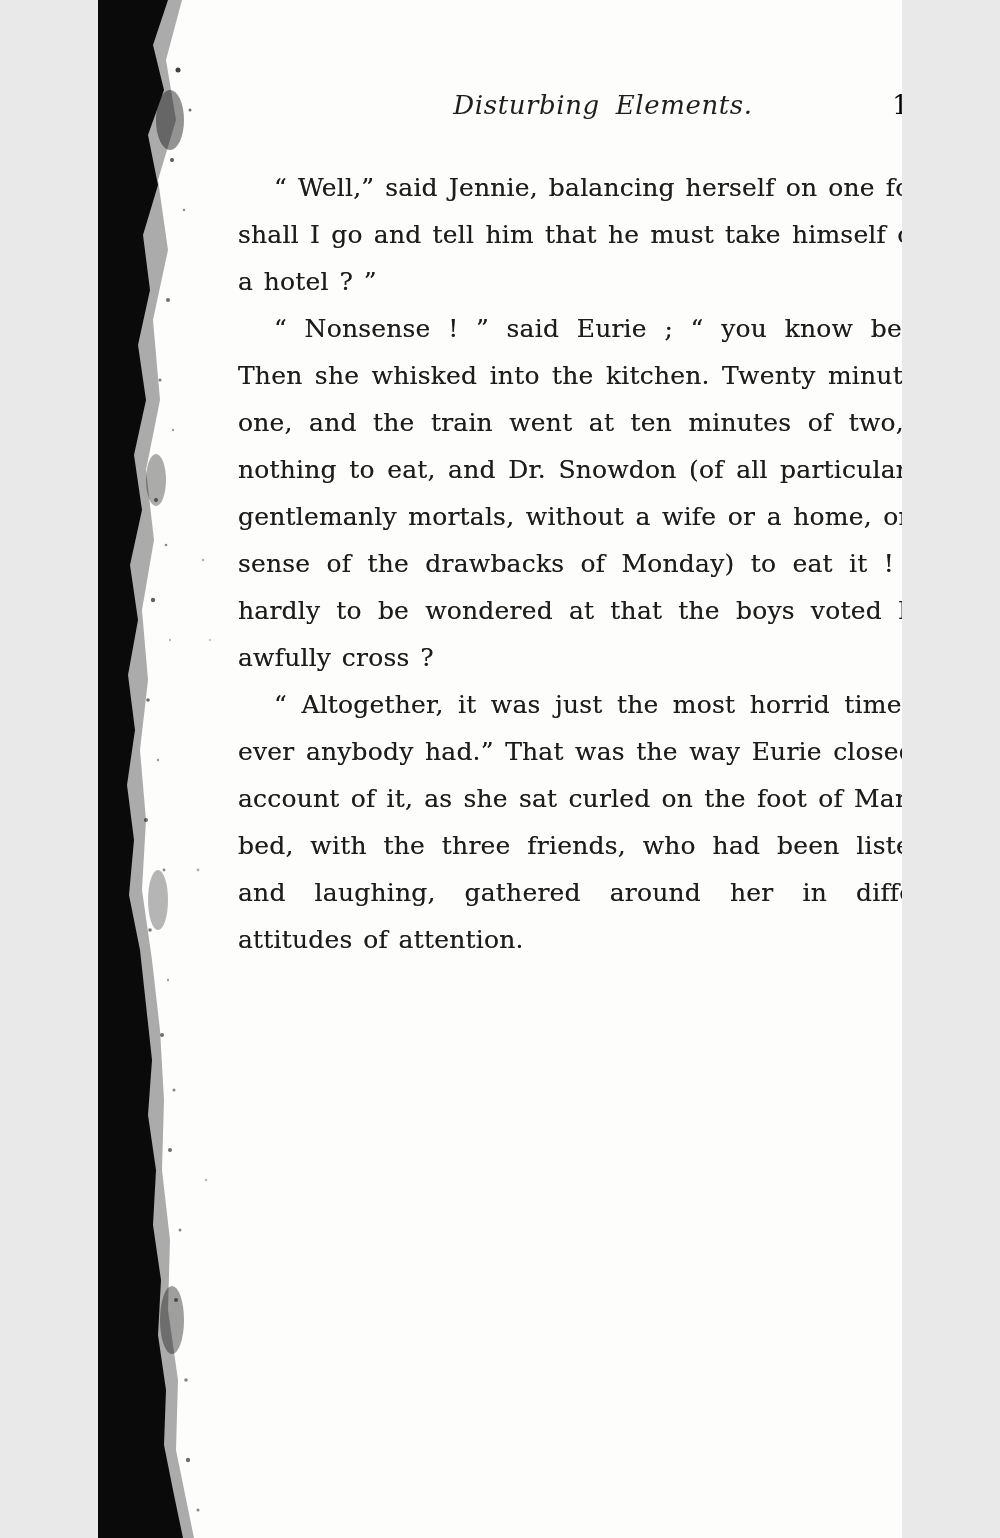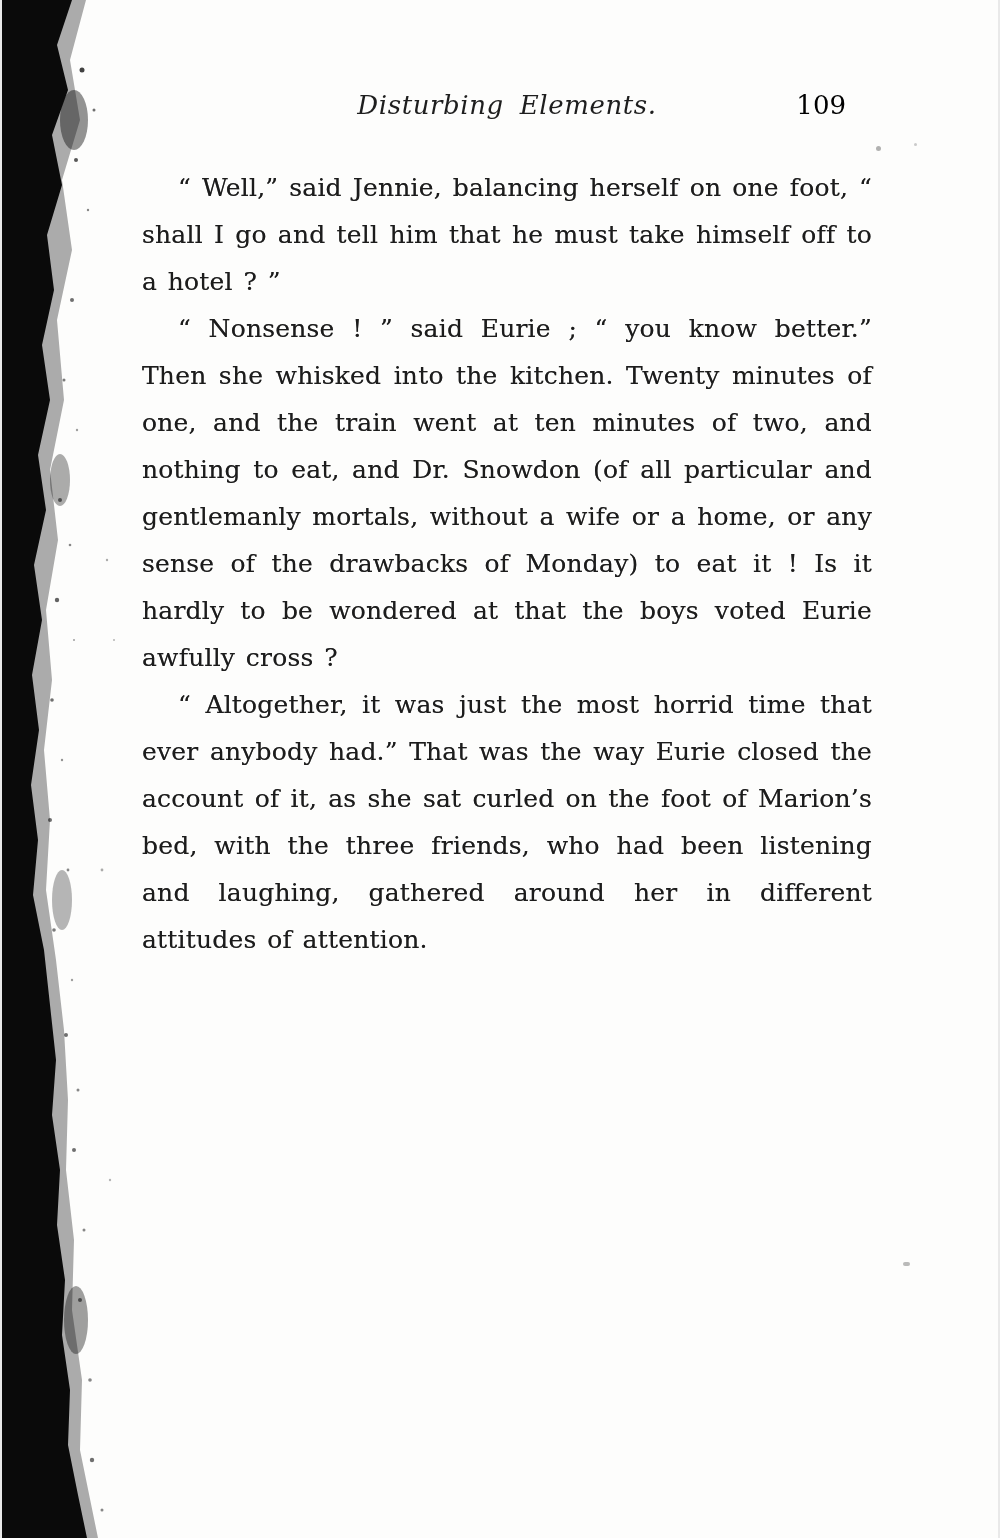--- a/index.html
+++ b/index.html
@@ -2,21 +2,21 @@
 <html><head>
 <meta charset="utf-8">
 <style>
   html, body {
     margin: 0;
     padding: 0;
     background: #e9e9e9;
   }
   .page {
     position: relative;
-    width: 996px;
+    width: 804px;
     height: 1538px;
     margin: 0 auto;
     background: #fdfdfc;
     overflow: hidden;
     font-family: "DejaVu Serif", "Liberation Serif", serif;
     color: #1c1c1c;
   }
   .scan-edge {
     position: absolute;
     left: 0;

